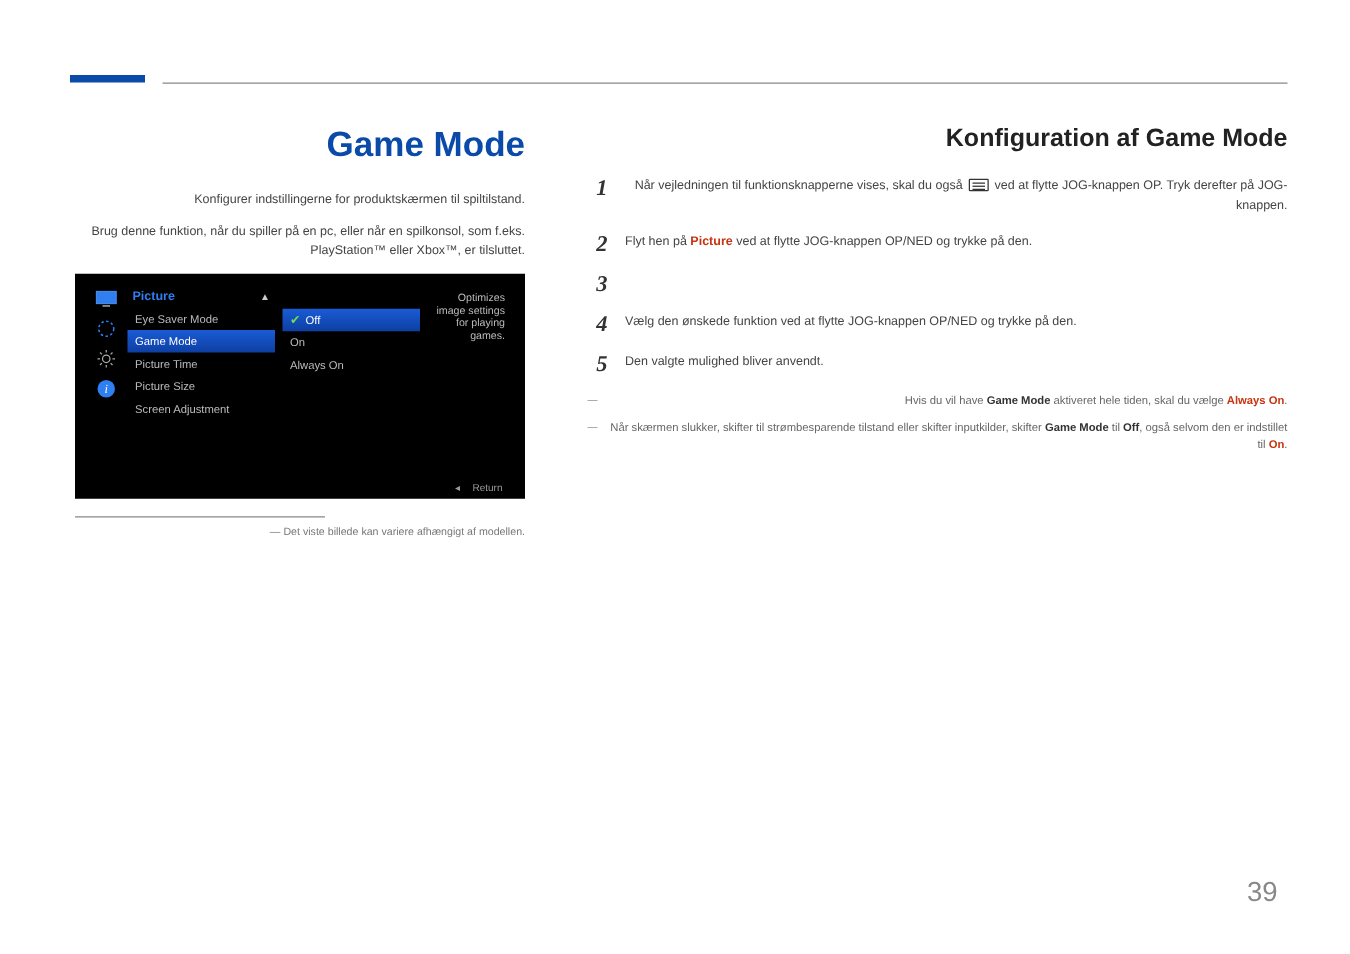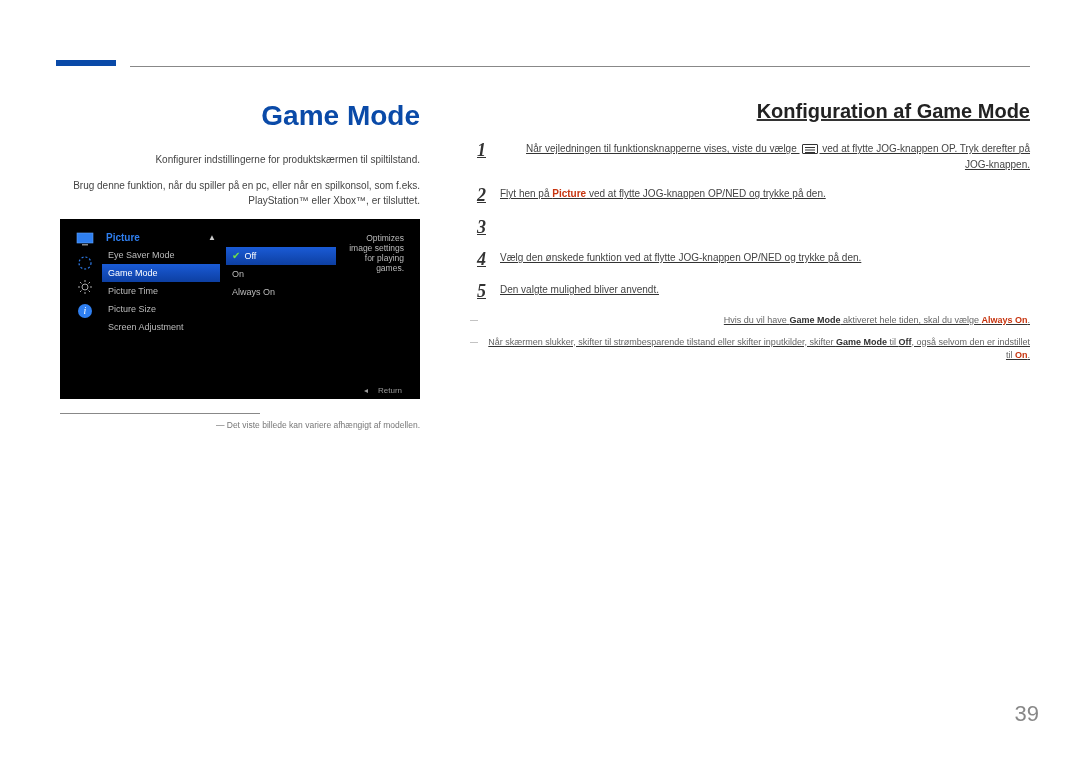--- a/index.html
+++ b/index.html
@@ -38,21 +38,20 @@
       gap: 50px;
       margin-top: 40px;
       text-align: right;
     }
     .col-left {
       width: 360px;
       flex-shrink: 0;
     }
     .col-right {
       flex: 1;
-      text-decoration: underline;
     }
     .main-title {
       font-size: 28px;
       font-weight: bold;
       color: #0a4aa8;
       margin-bottom: 20px;
     }
     .sub-title {
       font-size: 20px;
       font-weight: bold;
@@ -219,21 +218,21 @@
       content:"―"; position:absolute; left:0; top:0; color:#888; font-size:8px;
     }
     .left-notes .note { position:relative; padding-left:10px; }
     .left-notes .note::before {
       content:"―"; position:absolute; left:0; top:0; color:#888; font-size:8px;
     }
 
     .page-number {
       position:absolute;
       bottom:36px;
-      right:41px;
+      right:58px;
       font-size:22px;
       color:#888;
     }
   </style>
 </head>
 <body>
 
 <div class="page">
   <div class="header-accent"></div>
   <div class="header-rule"></div>
@@ -315,21 +314,21 @@
       <p class="foot-note">― <span>Det viste billede kan variere afhængigt af modellen.</span></p>
     </div>
 
     <div class="col-right">
       <h2 class="sub-title">Konfiguration af Game Mode</h2>
 
       <div class="steps">
         <div class="step-row">
           <div class="step-num">1</div>
           <div class="step-text">
-            <span>Når vejledningen til funktionsknapperne vises, viste du vælge </span><span class="menu-icon-inline"></span><span> ved at flytte JOG-knappen OP. Tryk derefter på JOG-knappen.</span>
+            <span>Når vejledningen til funktionsknapperne vises, skal du også </span><span class="menu-icon-inline"></span><span> ved at flytte JOG-knappen OP. Tryk derefter på JOG-knappen.</span>
           </div>
         </div>
         <div class="step-row">
           <div class="step-num">2</div>
           <div class="step-text">
             <span>Flyt hen på </span><span class="em-red-bold">Picture</span><span> ved at flytte JOG-knappen OP/NED og trykke på den.</span>
           </div>
         </div>
         <div class="step-row">
           <div class="step-num">3</div>

